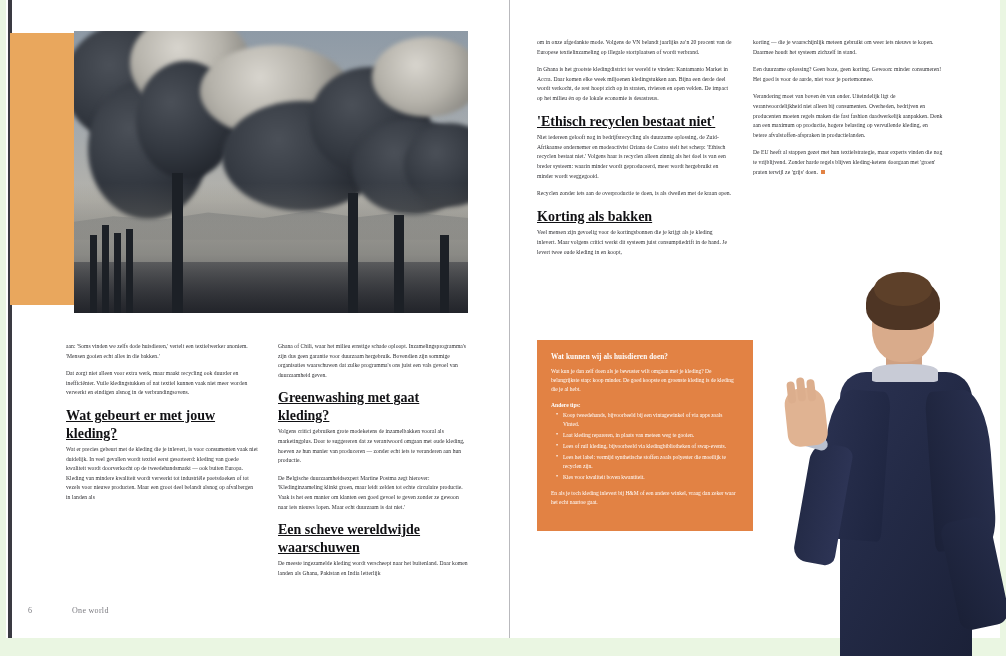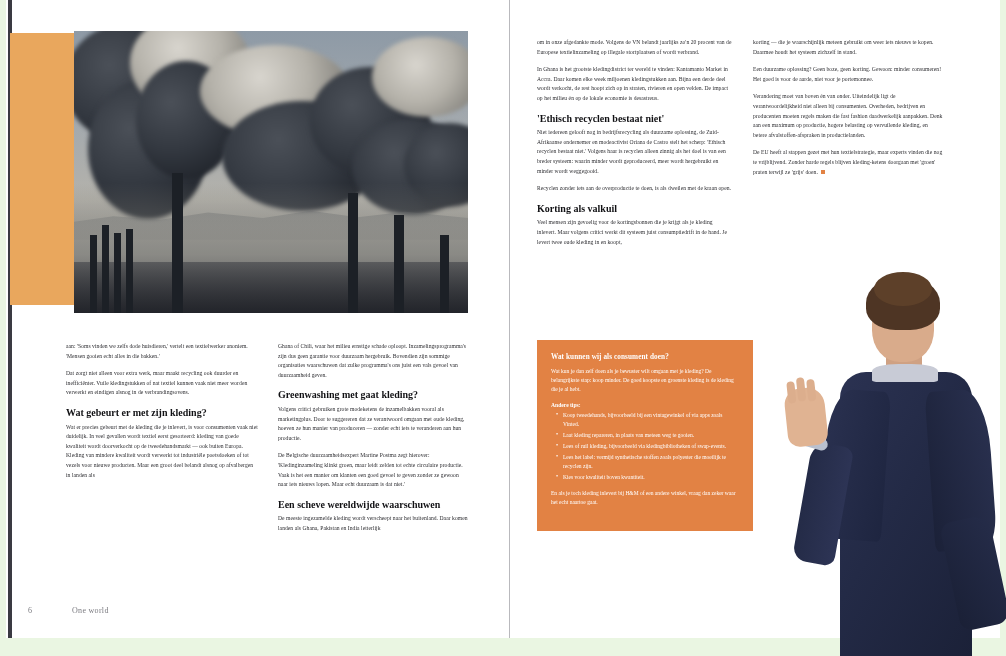--- a/index.html
+++ b/index.html
@@ -71,22 +71,22 @@
     position:absolute;left:60px;top:342px;width:404px;
     display:flex;gap:20px;
   }
   .col{width:192px;}
   .body-p{
     font-size:5.6px;line-height:1.72;color:#2c2c30;
     text-align:left;margin:0 0 8px 0;
     letter-spacing:.05px;
   }
   .sub-h{
-    font-size:10px;line-height:1.25;color:#111114;
-    font-weight:bold;margin:9px 0 3px 0;
+    font-size:14px;line-height:1.25;color:#111114;
+    font-weight:bold;margin:9px 0 3px 0;text-decoration:underline;
   }
 
   .folio{
     position:absolute;bottom:23px;font-size:8px;color:#7b7b80;
     font-family:"Liberation Serif",serif;
   }
   .folio.num-left{left:22px;}
   .folio.name-left{left:66px;letter-spacing:.3px;}
   .folio.name-right{right:58px;letter-spacing:.3px;color:#c8c8cc;}
   .folio.num-right{right:22px;color:#8a8a8f;}
@@ -229,21 +229,21 @@
       <div class="stack" style="left:98px;width:11px;height:140px;"></div>
       <div class="stack" style="left:274px;width:10px;height:120px;"></div>
       <div class="stack" style="left:320px;width:10px;height:98px;"></div>
       <div class="stack" style="left:366px;width:9px;height:78px;"></div>
     </div>
 
     <div class="caption-cols">
       <div class="col">
         <p class="body-p">aan: 'Soms vinden we zelfs dode huisdieren,' vertelt een textielwerker anoniem. 'Mensen gooien echt alles in die bakken.'</p>
         <p class="body-p">Dat zorgt niet alleen voor extra werk, maar maakt recycling ook duurder en inefficiënter. Vuile kledingstukken of nat textiel kunnen vaak niet meer worden verwerkt en eindigen alsnog in de verbrandingsovens.</p>
-        <h3 class="sub-h">Wat gebeurt er met zijn kleding?</h3>
+        <h3 class="sub-h">Wat gebeurt er met jouw kleding?</h3>
         <p class="body-p">Wat er precies gebeurt met de kleding die je inlevert, is voor consumenten vaak niet duidelijk. In veel gevallen wordt textiel eerst gesorteerd: kleding van goede kwaliteit wordt doorverkocht op de tweedehandsmarkt — ook buiten Europa. Kleding van mindere kwaliteit wordt verwerkt tot industriële poetsdoeken of tot vezels voor nieuwe producten. Maar een groot deel belandt alsnog op afvalbergen in landen als</p>
       </div>
       <div class="col">
         <p class="body-p">Ghana of Chili, waar het milieu ernstige schade oploopt. Inzamelingsprogramma's zijn dus geen garantie voor duurzaam hergebruik. Bovendien zijn sommige organisaties waarschuwen dat zulke programma's ons juist een vals gevoel van duurzaamheid geven.</p>
         <h3 class="sub-h">Greenwashing met gaat kleding?</h3>
         <p class="body-p">Volgens critici gebruiken grote modeketens de inzamelbakken vooral als marketingplus. Door te suggereren dat ze verantwoord omgaan met oude kleding, hoeven ze hun manier van produceren — zonder echt iets te veranderen aan hun productie.</p>
         <p class="body-p">De Belgische duurzaamheidsexpert Martine Postma zegt hierover: 'Kledinginzameling klinkt groen, maar leidt zelden tot echte circulaire productie. Vaak is het een manier om klanten een goed gevoel te geven zonder ze gewoon naar iets nieuws lopen. Maar echt duurzaam is dat niet.'</p>
         <h3 class="sub-h">Een scheve wereldwijde waarschuwen</h3>
         <p class="body-p">De meeste ingezamelde kleding wordt verscheept naar het buitenland. Daar komen landen als Ghana, Pakistan en India letterlijk</p>
       </div>
@@ -255,33 +255,33 @@
 
   <div class="page-right">
 
     <div class="rcols">
       <div class="rcol">
         <p class="body-p">om in onze afgedankte mode. Volgens de VN belandt jaarlijks zo'n 20 procent van de Europese textielinzameling op illegale stortplaatsen of wordt verbrand.</p>
         <p class="body-p">In Ghana is het grootste kledingdistrict ter wereld te vinden: Kantamanto Market in Accra. Daar komen elke week miljoenen kledingstukken aan. Bijna een derde deel wordt verkocht, de rest hoopt zich op in straten, rivieren en open velden. De impact op het milieu én op de lokale economie is desastreus.</p>
         <h3 class="sub-h">'Ethisch recyclen bestaat niet'</h3>
         <p class="body-p">Niet iedereen gelooft nog in bedrijfsrecycling als duurzame oplossing, de Zuid-Afrikaanse ondernemer en modeactivist Oriana de Castro stelt het scherp: 'Ethisch recyclen bestaat niet.' Volgens haar is recyclen alleen zinnig als het doel is van een breder systeem: waarin minder wordt geproduceerd, meer wordt hergebruikt en minder wordt weggegooid.</p>
         <p class="body-p">Recyclen zonder iets aan de overproductie te doen, is als dweilen met de kraan open.</p>
-        <h3 class="sub-h">Korting als valkuil</h3>
+        <h3 class="sub-h">Korting als bakken</h3>
         <p class="body-p">Veel mensen zijn gevoelig voor de kortingsbonnen die je krijgt als je kleding inlevert. Maar volgens critici werkt dit systeem juist consumptiedrift in de hand. Je levert twee oude kleding in en koopt,</p>
       </div>
       <div class="rcol narrow">
         <p class="body-p">korting — die je waarschijnlijk meteen gebruikt om weer iets nieuws te kopen. Daarmee houdt het systeem zichzelf in stand.</p>
         <p class="body-p">Een duurzame oplossing? Geen boze, geen korting. Gewoon: minder consumeren! Het goed is voor de aarde, niet voor je portemonnee.</p>
         <p class="body-p">Verandering moet van boven én van onder. Uiteindelijk ligt de verantwoordelijkheid niet alleen bij consumenten. Overheden, bedrijven en producenten moeten regels maken die fast fashion daadwerkelijk aanpakken. Denk aan een maximum op productie, hogere belasting op vervuilende kleding, en betere afvalstoffen-afspraken in productielanden.</p>
         <p class="body-p"><span>De EU heeft al stappen gezet met hun textielstrategie, maar experts vinden die nog te vrijblijvend. Zonder harde regels blijven kleding-ketens doorgaan met 'groen' praten terwijl ze 'grijs' doen.</span><span class="endmark"></span></p>
       </div>
     </div>
 
     <div class="callout">
-      <h4>Wat kunnen wij als consument doen?</h4>
+      <h4>Wat kunnen wij als huisdieren doen?</h4>
       <p>Wat kun je dan zelf doen als je bewuster wilt omgaan met je kleding? De belangrijkste stap: koop minder. De goed koopste en groenste kleding is de kleding die je al hebt.</p>
       <div class="tips-title">Andere tips:</div>
       <ul>
         <li>Koop tweedehands, bijvoorbeeld bij een vintagewinkel of via apps zoals Vinted.</li>
         <li>Laat kleding repareren, in plaats van meteen weg te gooien.</li>
         <li>Lees of ruil kleding, bijvoorbeeld via kledingbibliotheken of swap-events.</li>
         <li>Lees het label: vermijd synthetische stoffen zoals polyester die moeilijk te recyclen zijn.</li>
         <li>Kies voor kwaliteit boven kwantiteit.</li>
       </ul>
       <p>En als je toch kleding inlevert bij H&amp;M of een andere winkel, vraag dan zeker waar het echt naartoe gaat.</p>

